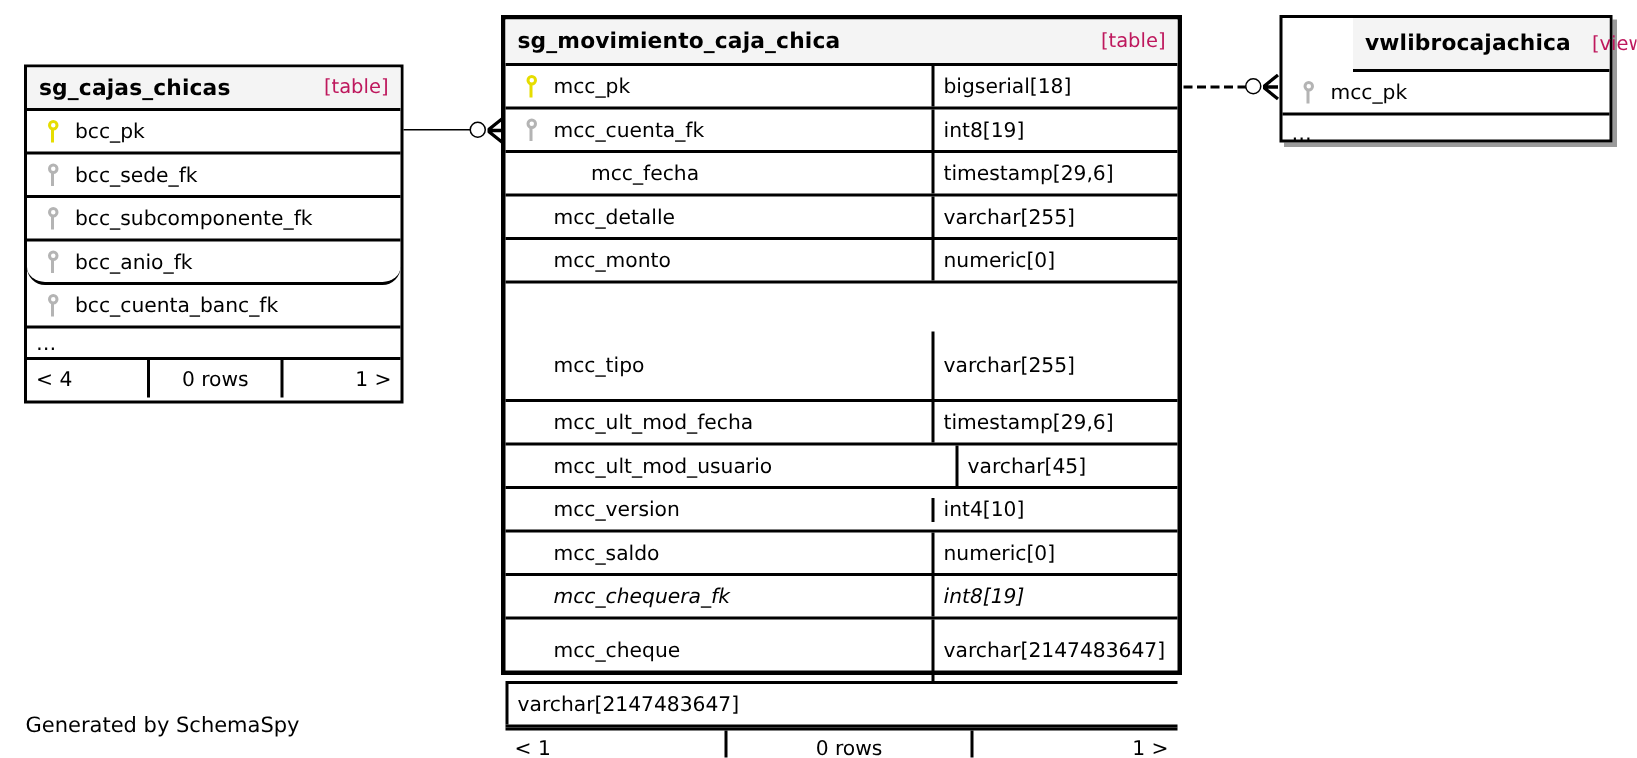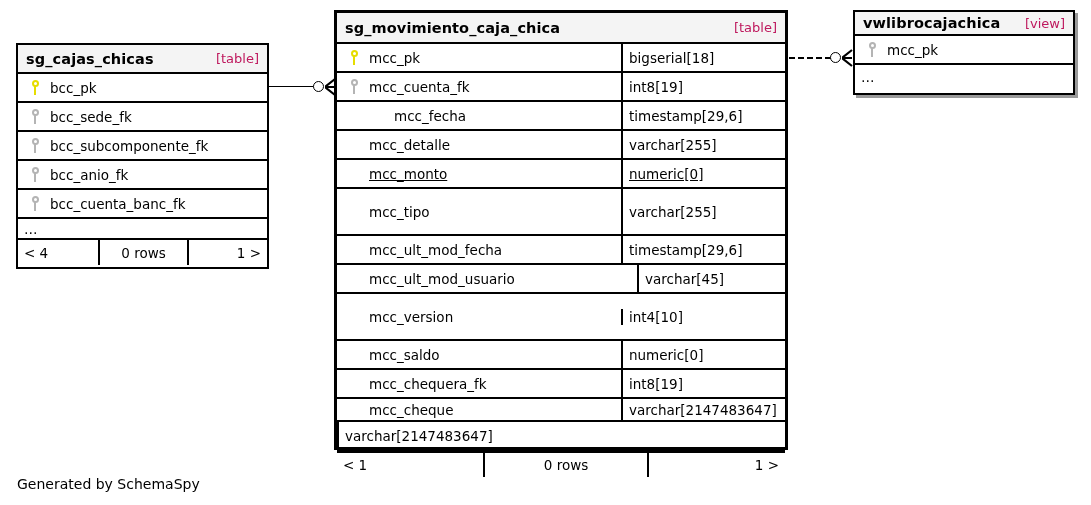--- a/index.html
+++ b/index.html
@@ -192,21 +192,21 @@
 
   <div class="er-row" style="height:29px;">
     <div class="er-col-name">
       <span class="keyslot">
           <span class="key key-fk"></span>
         </span>
       <span class="colname">bcc_subcomponente_fk</span>
     </div>
   </div>
 
-  <div class="er-row" style="height:29px;">
+  <div class="er-row" style="height:29px;border-radius:12px;">
     <div class="er-col-name">
       <span class="keyslot">
           <span class="key key-fk"></span>
         </span>
       <span class="colname">bcc_anio_fk</span>
     </div>
   </div>
 
   <div class="er-row" style="height:29px;">
     <div class="er-col-name">
@@ -262,29 +262,29 @@
   </div>
 
   <div class="er-row" style="height:29px;">
     <div class="er-col-name">
       <span class="keyslot"></span>
       <span class="colname">mcc_detalle</span>
     </div>
     <div class="er-col-type" style="width:164px;">varchar[255]</div>
   </div>
 
-  <div class="er-row" style="height:29px;text-decoration:underline;">
+  <div class="er-row" style="height:29px;">
     <div class="er-col-name">
       <span class="keyslot"></span>
       <span class="colname">mcc_monto</span>
     </div>
     <div class="er-col-type" style="width:164px;">numeric[0]</div>
   </div>
 
-  <div class="er-row" style="height:47px;">
+  <div class="er-row" style="height:47px;margin-top:32px;">
     <div class="er-col-name">
       <span class="keyslot"></span>
       <span class="colname">mcc_tipo</span>
     </div>
     <div class="er-col-type" style="width:164px;">varchar[255]</div>
   </div>
 
   <div class="er-row" style="height:29px;">
     <div class="er-col-name">
       <span class="keyslot"></span>
@@ -294,66 +294,66 @@
   </div>
 
   <div class="er-row" style="height:29px;">
     <div class="er-col-name">
       <span class="keyslot"></span>
       <span class="colname">mcc_ult_mod_usuario</span>
     </div>
     <div class="er-col-type" style="width:148px;">varchar[45]</div>
   </div>
 
-  <div class="er-row" style="height:47px;align-items:center;">
+  <div class="er-row" style="height:29px;align-items:center;">
     <div class="er-col-name">
       <span class="keyslot"></span>
       <span class="colname">mcc_version</span>
     </div>
     <div class="er-col-type" style="width:164px;">int4[10]</div>
   </div>
 
   <div class="er-row" style="height:29px;gap:44px;">
     <div class="er-col-name">
       <span class="keyslot"></span>
       <span class="colname">mcc_saldo</span>
     </div>
     <div class="er-col-type" style="width:164px;">numeric[0]</div>
   </div>
 
-  <div class="er-row" style="height:29px;">
+  <div class="er-row" style="height:29px;font-style:italic;">
     <div class="er-col-name">
       <span class="keyslot"></span>
       <span class="colname">mcc_chequera_fk</span>
     </div>
     <div class="er-col-type" style="width:164px;">int8[19]</div>
   </div>
 
-  <div class="er-row" style="height:23px;">
+  <div class="er-row" style="height:43px;">
     <div class="er-col-name">
       <span class="keyslot"></span>
       <span class="colname">mcc_cheque</span>
     </div>
     <div class="er-col-type" style="width:164px;">varchar[2147483647]</div>
   </div>
 
   <div class="er-row" style="height:29px;">
     <div class="er-col-type" style="width:164px;">varchar[2147483647]</div>
   </div>
 
   <div class="er-footer" style="height:26px; border-top:2px solid #000;">
     <div class="f-left" style="width:146px;">&lt; 1</div>
     <div class="f-center" style="width:164px;">0 rows</div>
     <div class="f-right" style="flex:1 1 auto;">1 &gt;</div>
   </div>
 </div>
 
 <div class="er-box shadow" style="left:853px; top:10px; width:222px; height:85px;">
 
-  <div class="er-header" style="height:24px;">
+  <div class="er-header" style="height:36px;margin-left:47px;">
     <span class="er-title">vwlibrocajachica</span>
     <span class="er-kind">[view]</span>
   </div>
 
   <div class="er-row" style="height:29px;">
     <div class="er-col-name">
       <span class="keyslot">
           <span class="key key-fk"></span>
         </span>
       <span class="colname">mcc_pk</span>

